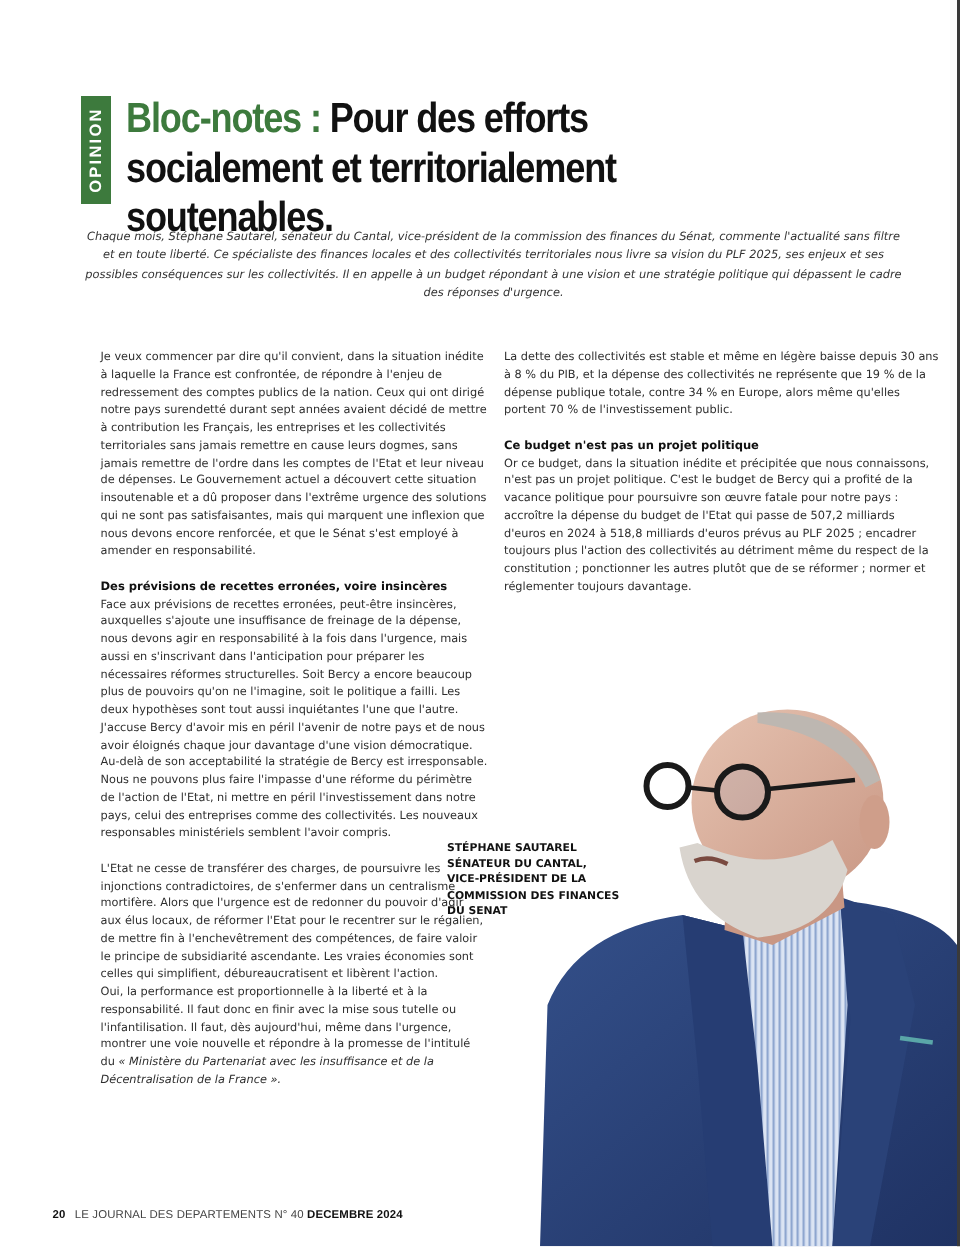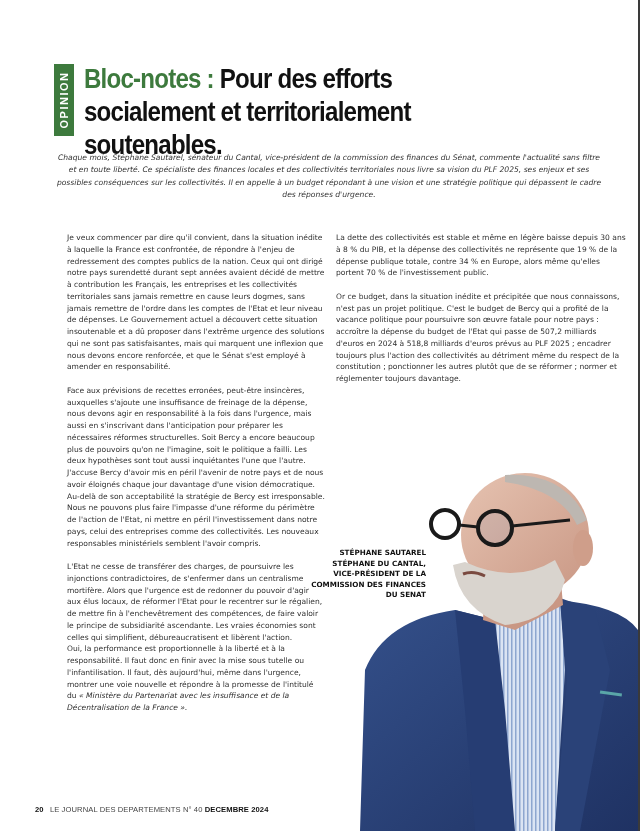--- a/index.html
+++ b/index.html
@@ -33,21 +33,21 @@
 
   .col { position: absolute; font-family: "DejaVu Sans", sans-serif; font-size: 7.55px; line-height: 11.75px; color: #2e2e2e; }
   .col-left { left: 67px; top: 232px; width: 258px; }
   .col-right { left: 336px; top: 232px; width: 290px; }
   .col p { margin: 0; }
   .col .gap { height: 11.75px; }
   .col h3 { font-size: 7.7px; font-weight: bold; color: #111111; line-height: 11.75px; }
   .col .it { font-style: italic; }
 
   .caption {
-    position: absolute; left: 298px; top: 548px; width: 128px; text-align: right;
+    position: absolute; left: 298px; top: 560px; width: 128px; text-align: left;
     font-family: "DejaVu Sans", sans-serif; font-weight: bold; font-size: 7.2px;
     line-height: 10.6px; color: #111111; z-index: 3;
   }
 
   .photo { position: absolute; left: 355px; top: 470px; width: 283px; height: 361px; overflow: hidden; z-index: 1; }
 
   .footer {
     position: absolute; left: 35px; top: 805px; font-family: "Liberation Sans", sans-serif;
     font-size: 7.6px; color: #444; letter-spacing: 0.1px;
   }
@@ -66,38 +66,40 @@
 <h1 class="title">
   <span class="kicker">Bloc-notes :</span>
   <span>Pour des efforts socialement et territorialement soutenables.</span>
 </h1>
 
 <p class="standfirst">Chaque mois, Stéphane Sautarel, sénateur du Cantal, vice-président de la commission des finances du Sénat, commente l'actualité sans filtre et en toute liberté. Ce spécialiste des finances locales et des collectivités territoriales nous livre sa vision du PLF 2025, ses enjeux et ses possibles conséquences sur les collectivités. Il en appelle à un budget répondant à une vision et une stratégie politique qui dépassent le cadre des réponses d'urgence.</p>
 
 <div class="col col-left">
   <p>Je veux commencer par dire qu'il convient, dans la situation inédite à laquelle la France est confrontée, de répondre à l'enjeu de redressement des comptes publics de la nation. Ceux qui ont dirigé notre pays surendetté durant sept années avaient décidé de mettre à contribution les Français, les entreprises et les collectivités territoriales sans jamais remettre en cause leurs dogmes, sans jamais remettre de l'ordre dans les comptes de l'Etat et leur niveau de dépenses. Le Gouvernement actuel a découvert cette situation insoutenable et a dû proposer dans l'extrême urgence des solutions qui ne sont pas satisfaisantes, mais qui marquent une inflexion que nous devons encore renforcée, et que le Sénat s'est employé à amender en responsabilité.</p>
   <div class="gap"></div>
+  <h3>Des prévisions de recettes erronées, voire insincères</h3>
   <p>Face aux prévisions de recettes erronées, peut-être insincères, auxquelles s'ajoute une insuffisance de freinage de la dépense, nous devons agir en responsabilité à la fois dans l'urgence, mais aussi en s'inscrivant dans l'anticipation pour préparer les nécessaires réformes structurelles. Soit Bercy a encore beaucoup plus de pouvoirs qu'on ne l'imagine, soit le politique a failli. Les deux hypothèses sont tout aussi inquiétantes l'une que l'autre. J'accuse Bercy d'avoir mis en péril l'avenir de notre pays et de nous avoir éloignés chaque jour davantage d'une vision démocratique.</p>
   <p>Au-delà de son acceptabilité la stratégie de Bercy est irresponsable. Nous ne pouvons plus faire l'impasse d'une réforme du périmètre de l'action de l'Etat, ni mettre en péril l'investissement dans notre pays, celui des entreprises comme des collectivités. Les nouveaux responsables ministériels semblent l'avoir compris.</p>
   <div class="gap"></div>
   <p>L'Etat ne cesse de transférer des charges, de poursuivre les injonctions contradictoires, de s'enfermer dans un centralisme mortifère. Alors que l'urgence est de redonner du pouvoir d'agir aux élus locaux, de réformer l'Etat pour le recentrer sur le régalien, de mettre fin à l'enchevêtrement des compétences, de faire valoir le principe de subsidiarité ascendante. Les vraies économies sont celles qui simplifient, débureaucratisent et libèrent l'action.</p>
   <p>
     <span>Oui, la performance est proportionnelle à la liberté et à la responsabilité. Il faut donc en finir avec la mise sous tutelle ou l'infantilisation. Il faut, dès aujourd'hui, même dans l'urgence, montrer une voie nouvelle et répondre à la promesse de l'intitulé du </span><span class="it">« Ministère du Partenariat avec les insuffisance et de la Décentralisation de la France ».</span>
   </p>
 </div>
 
 <div class="col col-right">
   <p>La dette des collectivités est stable et même en légère baisse depuis 30 ans à 8 % du PIB, et la dépense des collectivités ne représente que 19 % de la dépense publique totale, contre 34 % en Europe, alors même qu'elles portent 70 % de l'investissement public.</p>
   <div class="gap"></div>
+  <h3>Ce budget n'est pas un projet politique</h3>
   <p>Or ce budget, dans la situation inédite et précipitée que nous connaissons, n'est pas un projet politique. C'est le budget de Bercy qui a profité de la vacance politique pour poursuivre son œuvre fatale pour notre pays : accroître la dépense du budget de l'Etat qui passe de 507,2 milliards d'euros en 2024 à 518,8 milliards d'euros prévus au PLF 2025 ; encadrer toujours plus l'action des collectivités au détriment même du respect de la constitution ; ponctionner les autres plutôt que de se réformer ; normer et réglementer toujours davantage.</p>
 </div>
 
 <div class="caption">
   <div>STÉPHANE SAUTAREL</div>
-  <div>STÉPHANE DU CANTAL,</div>
+  <div>SÉNATEUR DU CANTAL,</div>
   <div>VICE-PRÉSIDENT DE LA</div>
   <div>COMMISSION DES FINANCES</div>
   <div>DU SENAT</div>
 </div>
 
 <div class="photo">
   <svg width="283" height="361" viewBox="0 0 283 361" xmlns="http://www.w3.org/2000/svg">
     <defs>
       <linearGradient id="skin" x1="0" y1="0" x2="1" y2="1">
         <stop offset="0" stop-color="#e6c3b1"></stop>

